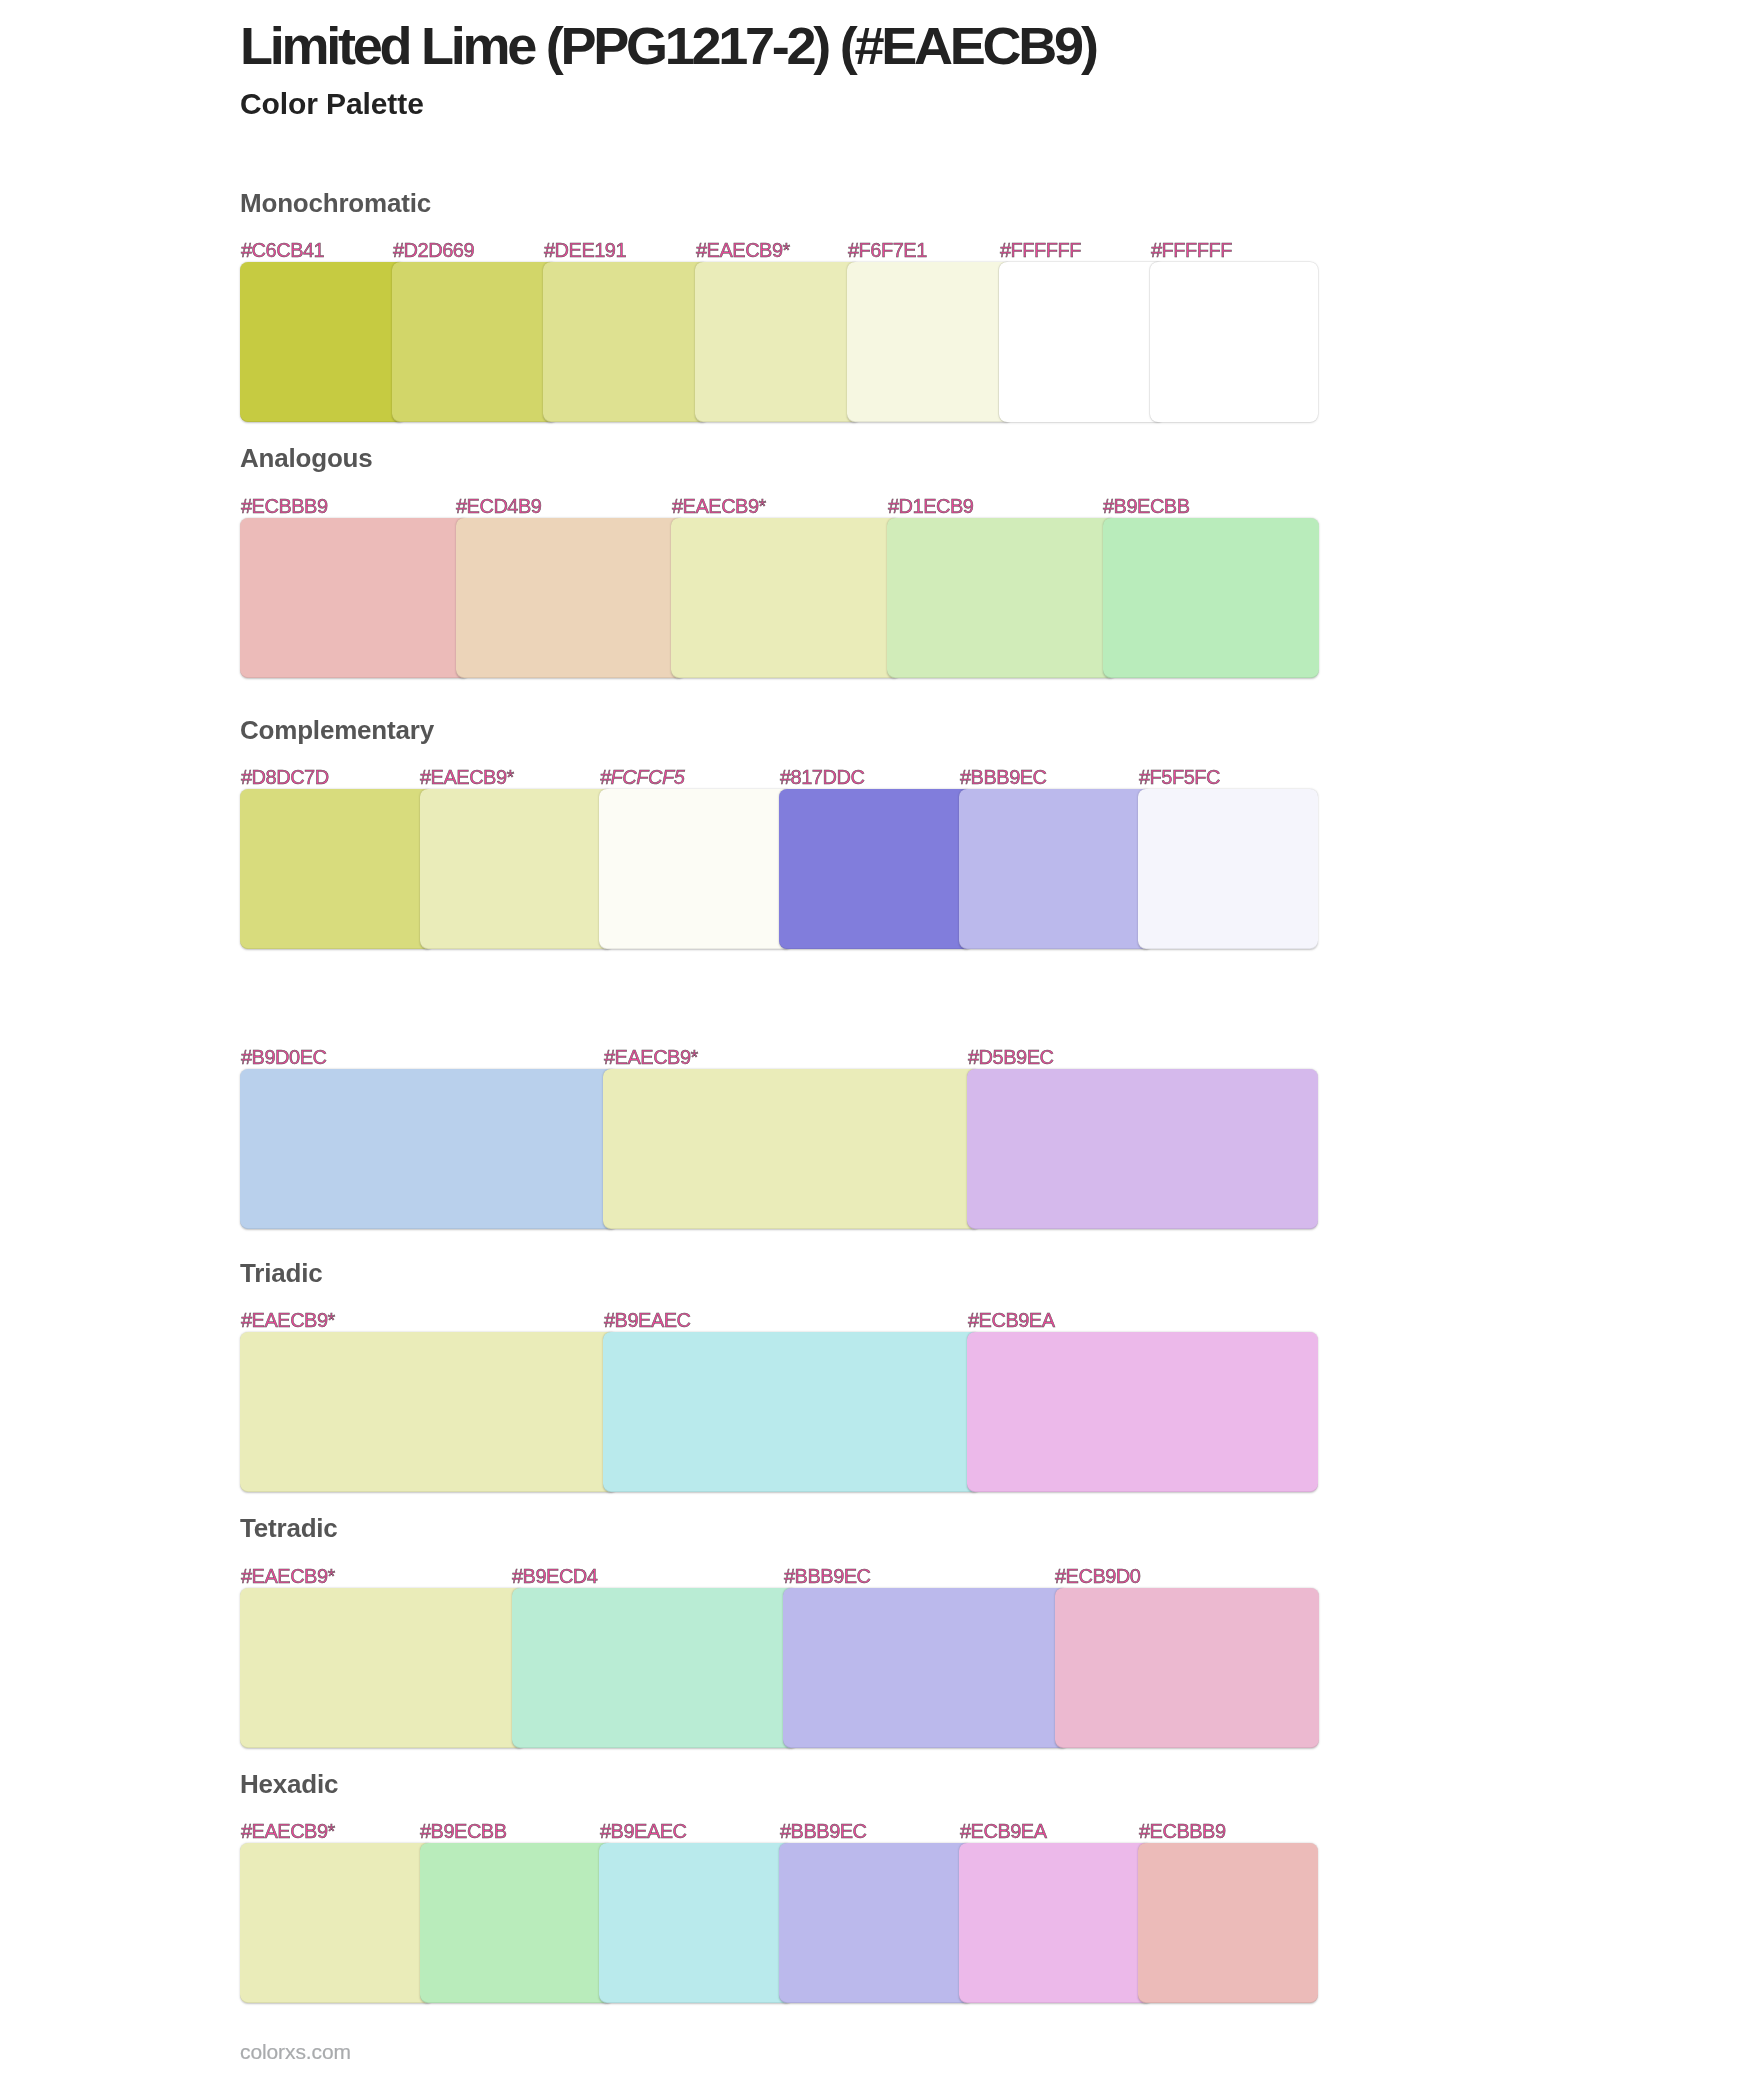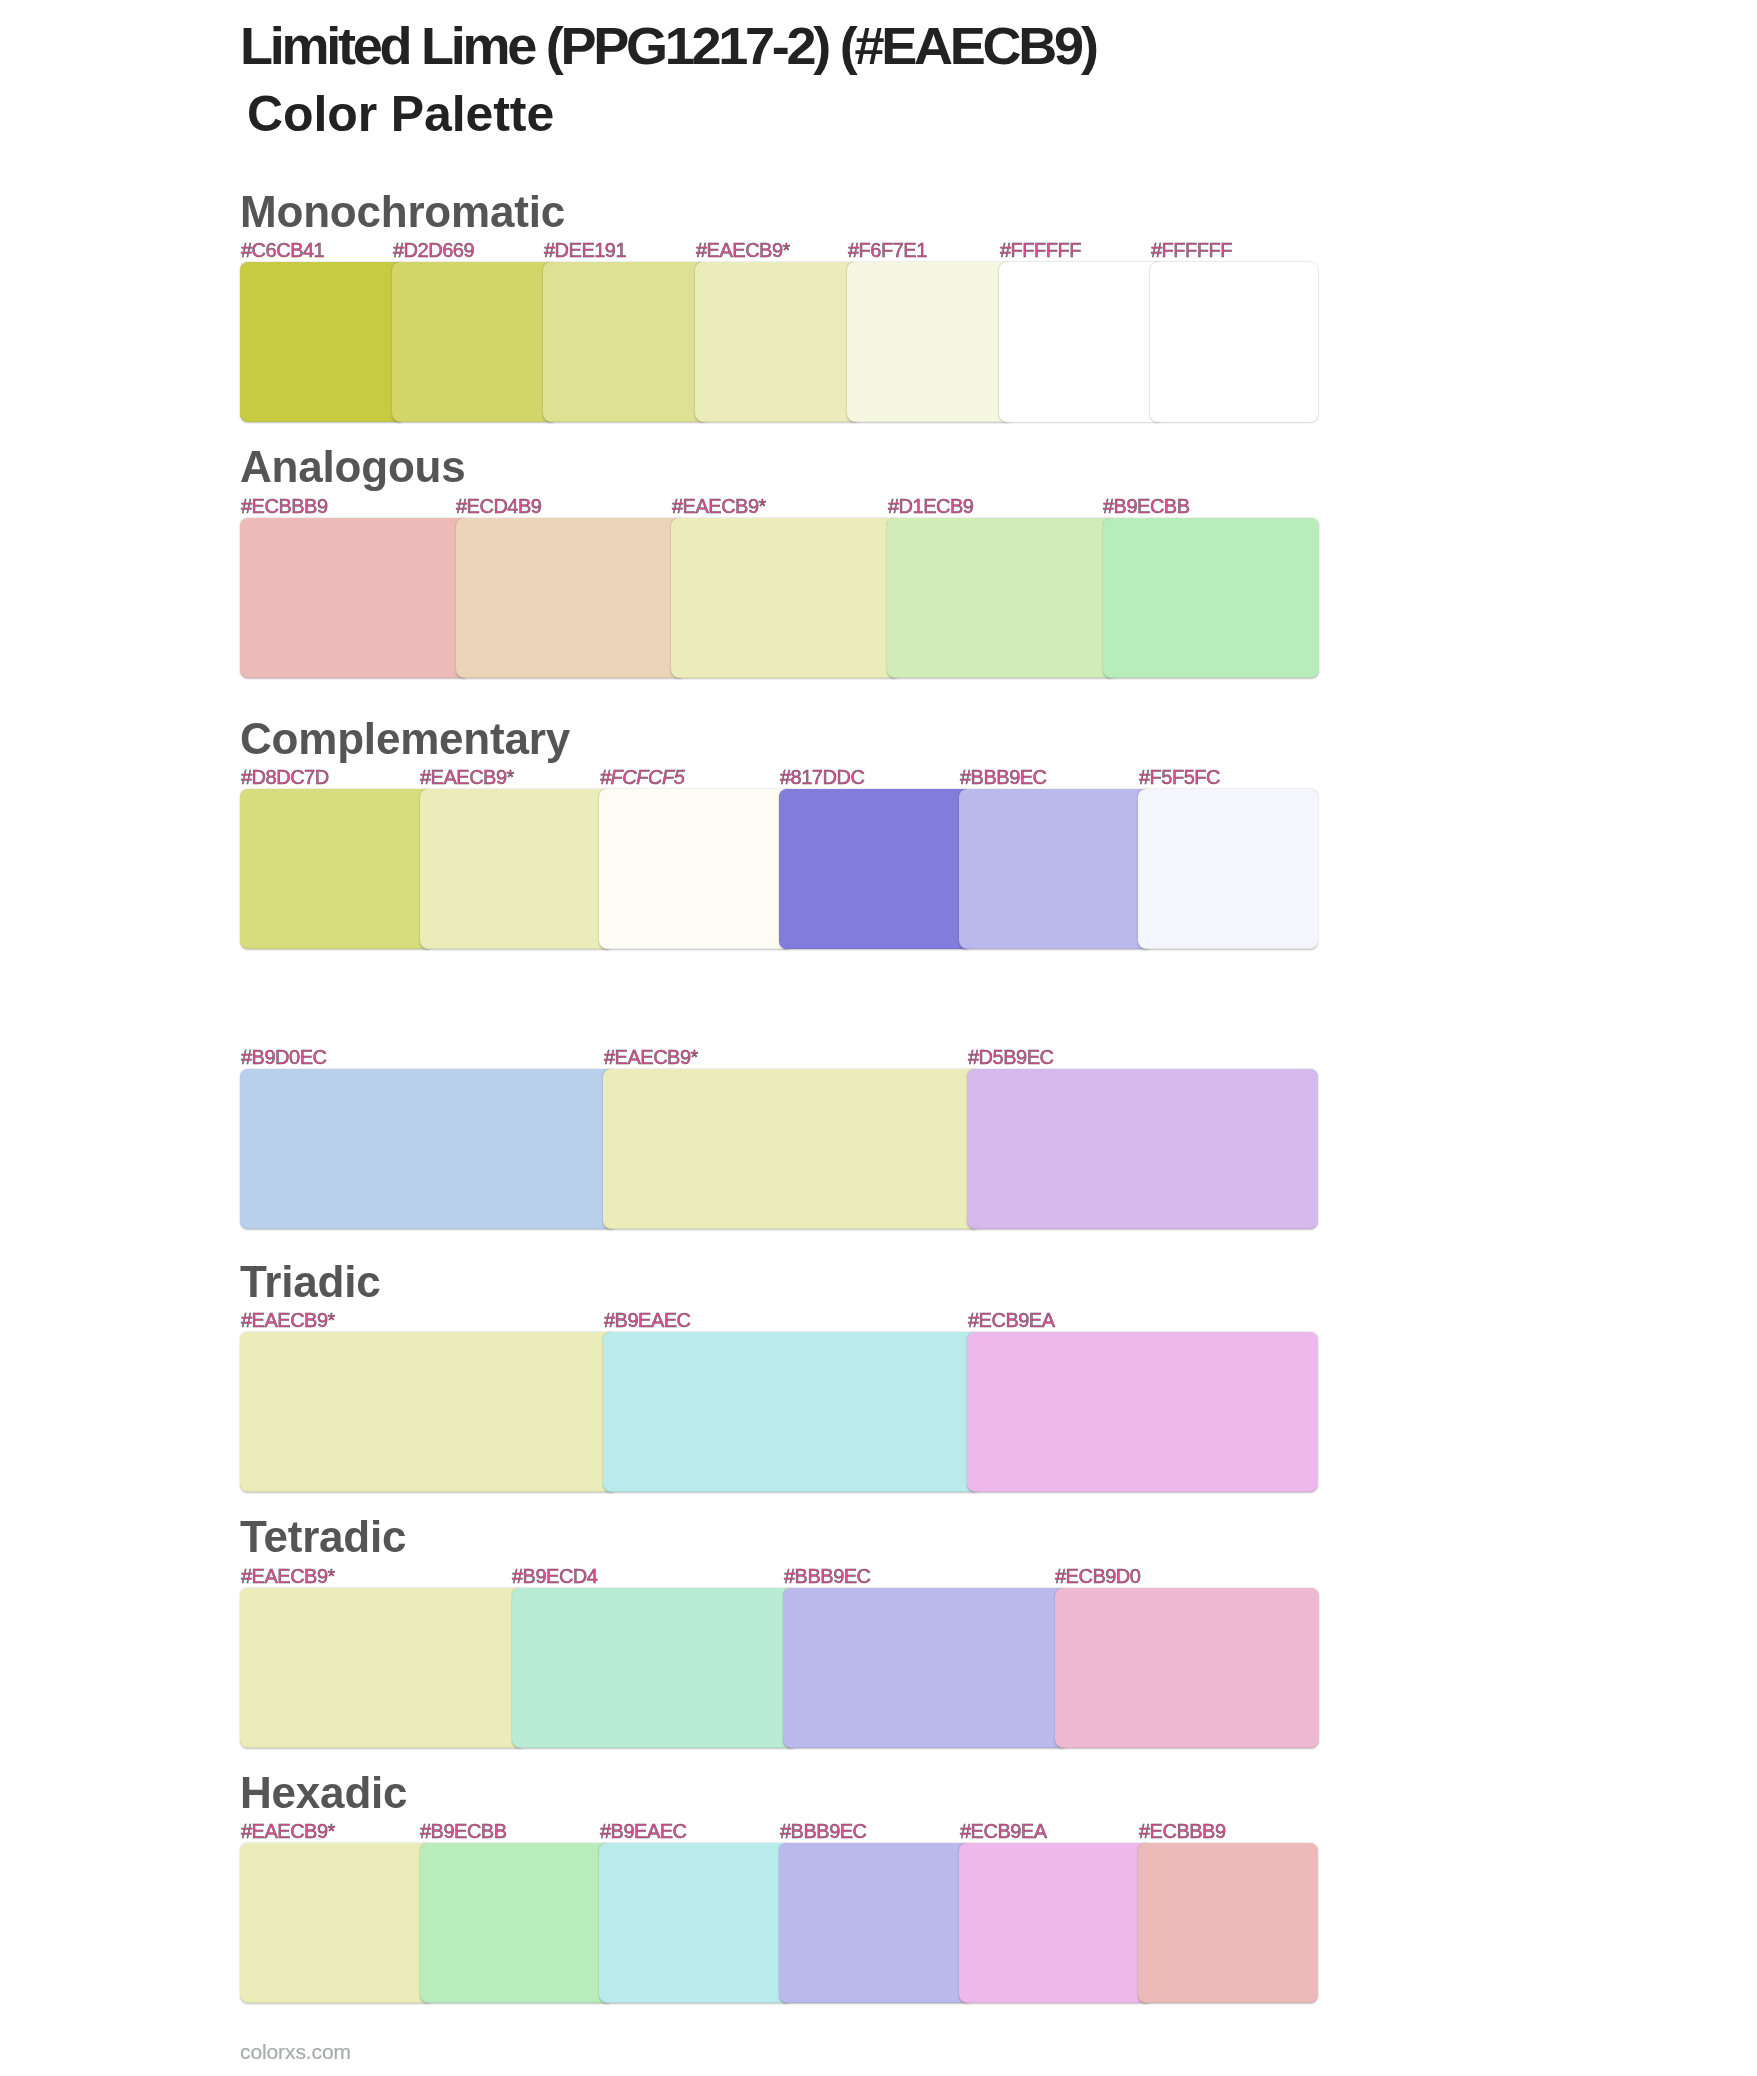--- a/index.html
+++ b/index.html
@@ -6,24 +6,24 @@
   html,body{margin:0;padding:0;background:#ffffff;}
   body{width:1757px;height:2077px;position:relative;overflow:hidden;
        font-family:"Liberation Sans",sans-serif;
        -webkit-font-smoothing:antialiased;}
   #page{position:absolute;left:0;top:0;width:1757px;height:2077px;background:#ffffff;}
   #page-title{position:absolute;left:240px;will-change:transform;
       font-size:51px;font-weight:bold;color:#222222;letter-spacing:-3.1px;
       transform:scaleX(1.06);transform-origin:left top;
       line-height:1;white-space:nowrap;}
   #page-subtitle{position:absolute;left:240px;will-change:transform;
-      font-size:50px;font-weight:bold;color:#222222;letter-spacing:-0.1px;
-      line-height:1;white-space:nowrap;margin-left:7px;}
+      font-size:30px;font-weight:bold;color:#222222;letter-spacing:-0.1px;
+      line-height:1;white-space:nowrap;}
   .section{position:absolute;left:0;top:0;width:1757px;height:2077px;pointer-events:none;}
-  .sec-title{position:absolute;left:240px;will-change:transform;pointer-events:auto;font-size:44px;font-weight:bold;
+  .sec-title{position:absolute;left:240px;will-change:transform;pointer-events:auto;font-size:26px;font-weight:bold;
       letter-spacing:-0.2px;color:#555555;line-height:1;white-space:nowrap;}
   .swatch-row{position:absolute;left:240px;width:1078px;pointer-events:auto;}
   .sw{position:absolute;box-sizing:border-box;border-radius:8px;}
   .sw-label{position:absolute;will-change:transform;font-size:20px;font-weight:normal;
       letter-spacing:-0.5px;-webkit-text-stroke:0.5px #555555;
       color:#ec4899;line-height:1;white-space:nowrap;}
   #footer{position:absolute;left:240px;will-change:transform;font-size:21px;color:#a9abad;-webkit-text-stroke:0.2px #a9abad;
       line-height:1;white-space:nowrap;letter-spacing:-0.1px;}
 </style>
 </head>

